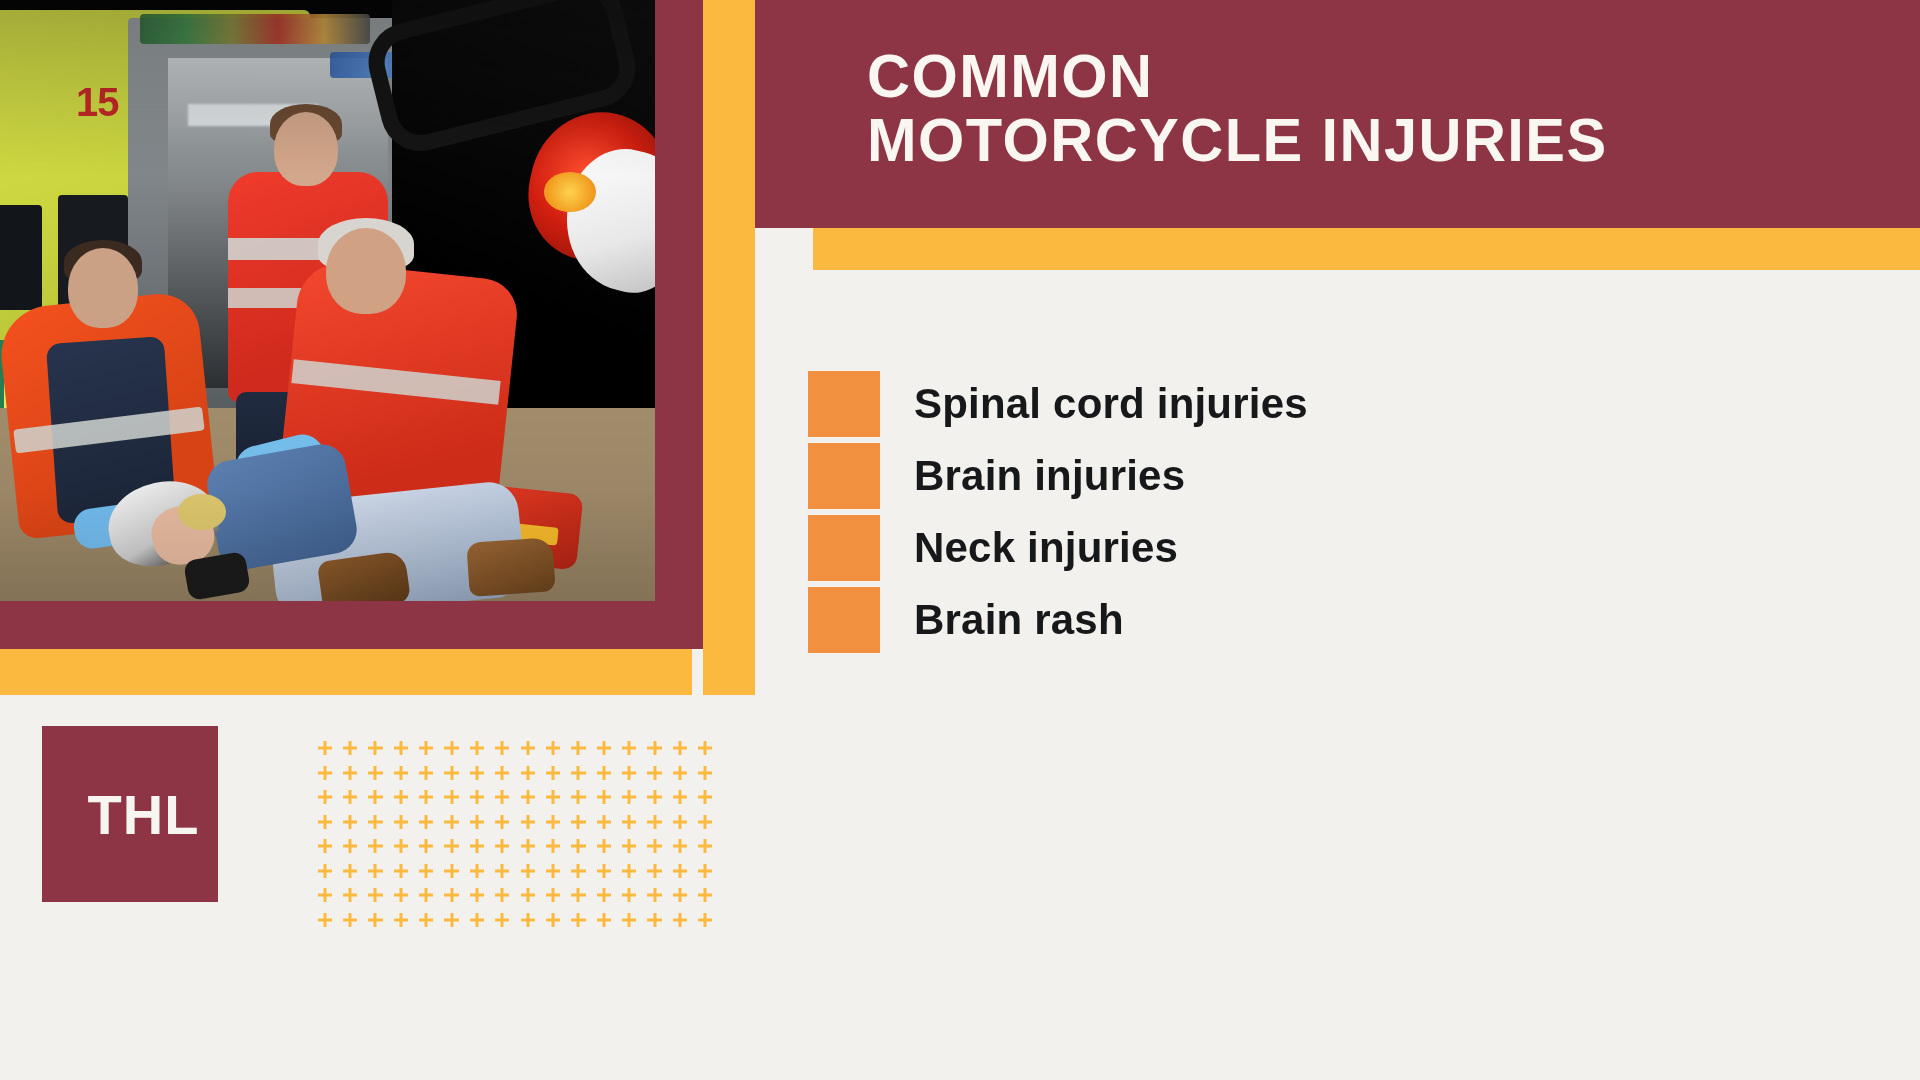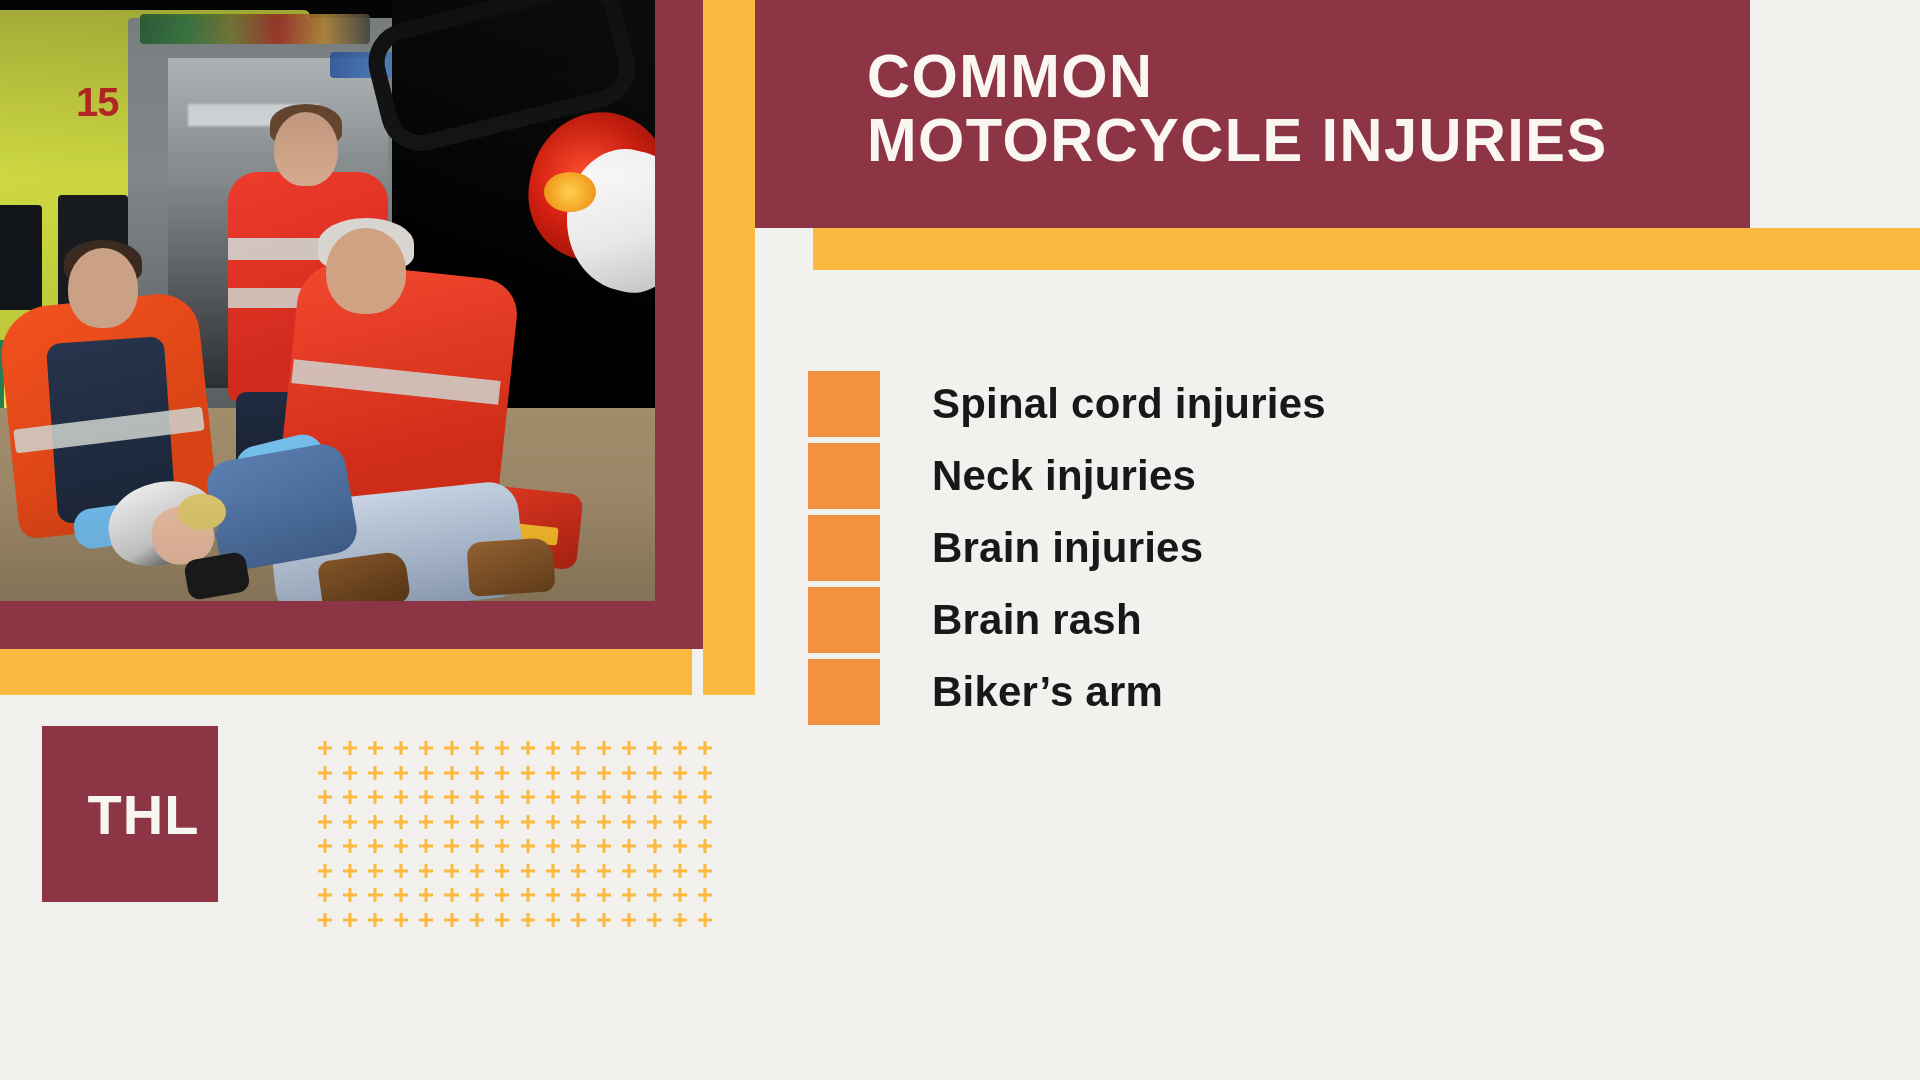--- a/index.html
+++ b/index.html
@@ -142,36 +142,36 @@
 
   
   .frame-maroon{position:absolute;left:0;top:601px;width:692px;height:48px;background:#8E3545;}
   .frame-yellow{position:absolute;left:0;top:649px;width:692px;height:46px;background:#FBBA3F;}
 
   
   .stripe-maroon{position:absolute;left:655px;top:0;width:48px;height:649px;background:#8E3545;}
   .stripe-yellow{position:absolute;left:703px;top:0;width:52px;height:695px;background:#FBBA3F;}
 
   
-  .banner{position:absolute;left:755px;top:0;width:995px;height:228px;background:#8E3545;}
+  .banner{position:absolute;left:755px;top:0;width:1165px;height:228px;background:#8E3545;}
   .banner-title{
     position:absolute;left:112px;top:44px;width:1040px;
     color:#FAF7F2;font-weight:700;font-size:62px;line-height:1.04;
     letter-spacing:1.5px;font-family:"Liberation Sans", sans-serif;
     text-transform:uppercase;transform:scaleX(.96);transform-origin:left center;
   }
   .banner-title .l2{display:block;}
   .banner-yellow{position:absolute;left:813px;top:228px;width:1107px;height:42px;background:#FBBA3F;}
 
   
   .list{position:absolute;left:808px;top:368px;width:900px;}
   .list-row{display:flex;align-items:center;height:72px;}
   .bullet{width:72px;height:66px;background:#F2913F;flex:0 0 auto;}
   .list-label{
-    margin-left:52px;color:#17181A;font-weight:700;font-size:42px;
+    margin-left:34px;color:#17181A;font-weight:700;font-size:42px;
     letter-spacing:.2px;font-family:"Liberation Sans", sans-serif;
     white-space:nowrap;
   }
 
   
   .logo{
     position:absolute;left:42px;top:726px;width:176px;height:176px;
     background:#8E3545;display:flex;align-items:center;justify-content:center;
   }
   .logo-text{
@@ -269,34 +269,30 @@
 </div>
 <div class="banner-yellow"></div>
 
 <div class="list">
   <div class="list-row">
     <span class="bullet"></span>
     <span class="list-label">Spinal cord injuries</span>
   </div>
   <div class="list-row">
     <span class="bullet"></span>
-    <span class="list-label">Neck injuries</span>
+    <span class="list-label">Brain injuries</span>
   </div>
   <div class="list-row">
     <span class="bullet"></span>
-    <span class="list-label">Brain injuries</span>
+    <span class="list-label">Neck injuries</span>
   </div>
   <div class="list-row">
     <span class="bullet"></span>
     <span class="list-label">Brain rash</span>
   </div>
-  <div class="list-row">
-    <span class="bullet"></span>
-    <span class="list-label">Biker’s arm</span>
-  </div>
 </div>
 
 <div class="logo">
   <span class="logo-text">THL</span>
 </div>
 
 <div class="plus-grid">
     <div class="plus"></div>
     <div class="plus"></div>
     <div class="plus"></div>

